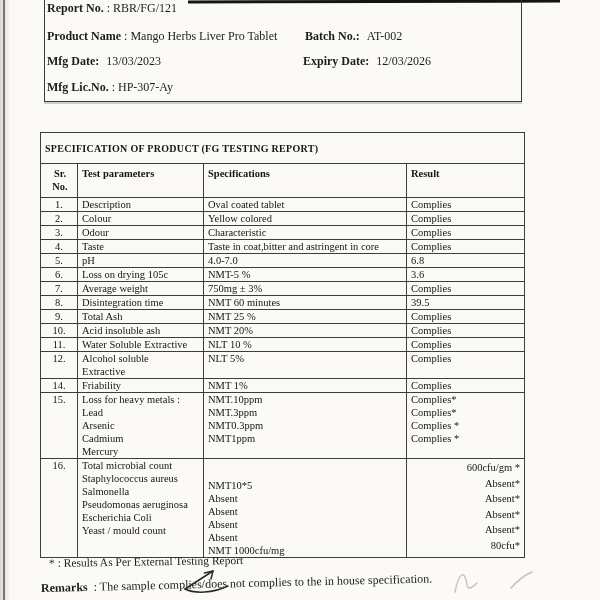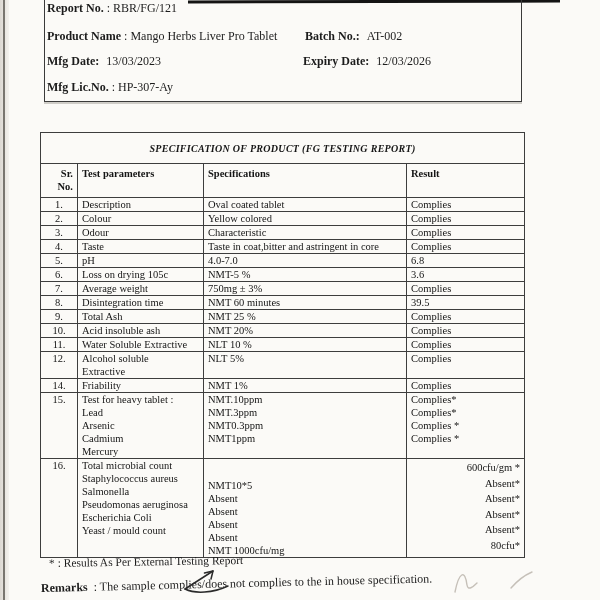--- a/index.html
+++ b/index.html
@@ -32,25 +32,25 @@
   .f-lic         { left:47px;  top:80px; }
   .f-batch span, .f-mfg-date span, .f-expiry span { margin-left:4px; }
 
   
   table.spec { position:absolute; left:40px; top:132px; width:484px;
     border-collapse:collapse; table-layout:fixed;
     font-size:10.5px; line-height:13px; color:#151515; }
   table.spec th, table.spec td {
     border:1px solid #3d3d3d; padding:0 4px; vertical-align:top;
     white-space:pre-line; overflow:hidden; }
-  tr.title-row th { height:30px; vertical-align:middle; text-align:center;
-    font-weight:bold; font-size:10px; letter-spacing:.3px;font-style:italic; }
+  tr.title-row th { height:30px; vertical-align:middle; text-align:left;
+    font-weight:bold; font-size:10px; letter-spacing:.3px; }
   tr.head-row th { height:30px; font-weight:bold; text-align:left;
     font-size:10.5px; padding-top:3px; }
-  tr.head-row th.c-sr { text-align:right; padding-left:6px;margin-top:31px; }
+  tr.head-row th.c-sr { text-align:center; padding-left:6px;margin-top:31px; }
   tbody td { height:13px; }
   td.c-sr { text-align:center; vertical-align:middle; padding:0 2px; }
   td.c-param, td.c-spec, td.c-result { padding-left:7px; }
   tbody tr:nth-child(15) td.c-spec { padding-top:20px; line-height:13px; }
   tbody tr:nth-child(15) td.c-result { line-height:15.5px; padding-top:1px;text-align:right; }
   tbody tr:nth-child(16) td { line-height:13.5px;padding-left:33px; }
 
   
   .footnote { position:absolute; left:49px; top:557px; margin:0; font-size:11.5px;
     transform:rotate(-0.9deg); transform-origin:left center; white-space:nowrap; }
@@ -192,21 +192,21 @@
           <td class="c-result">Complies</td>
         </tr>
         <tr>
           <td class="c-sr">14.</td>
           <td class="c-param">Friability</td>
           <td class="c-spec">NMT 1%</td>
           <td class="c-result">Complies</td>
         </tr>
         <tr>
           <td class="c-sr">15.</td>
-          <td class="c-param">Test for heavy tablet :
+          <td class="c-param">Loss for heavy metals :
 Lead
 Arsenic
 Cadmium
 Mercury</td>
           <td class="c-spec">NMT.10ppm
 NMT.3ppm
 NMT0.3ppm
 NMT1ppm</td>
           <td class="c-result">Complies*
 Complies*

